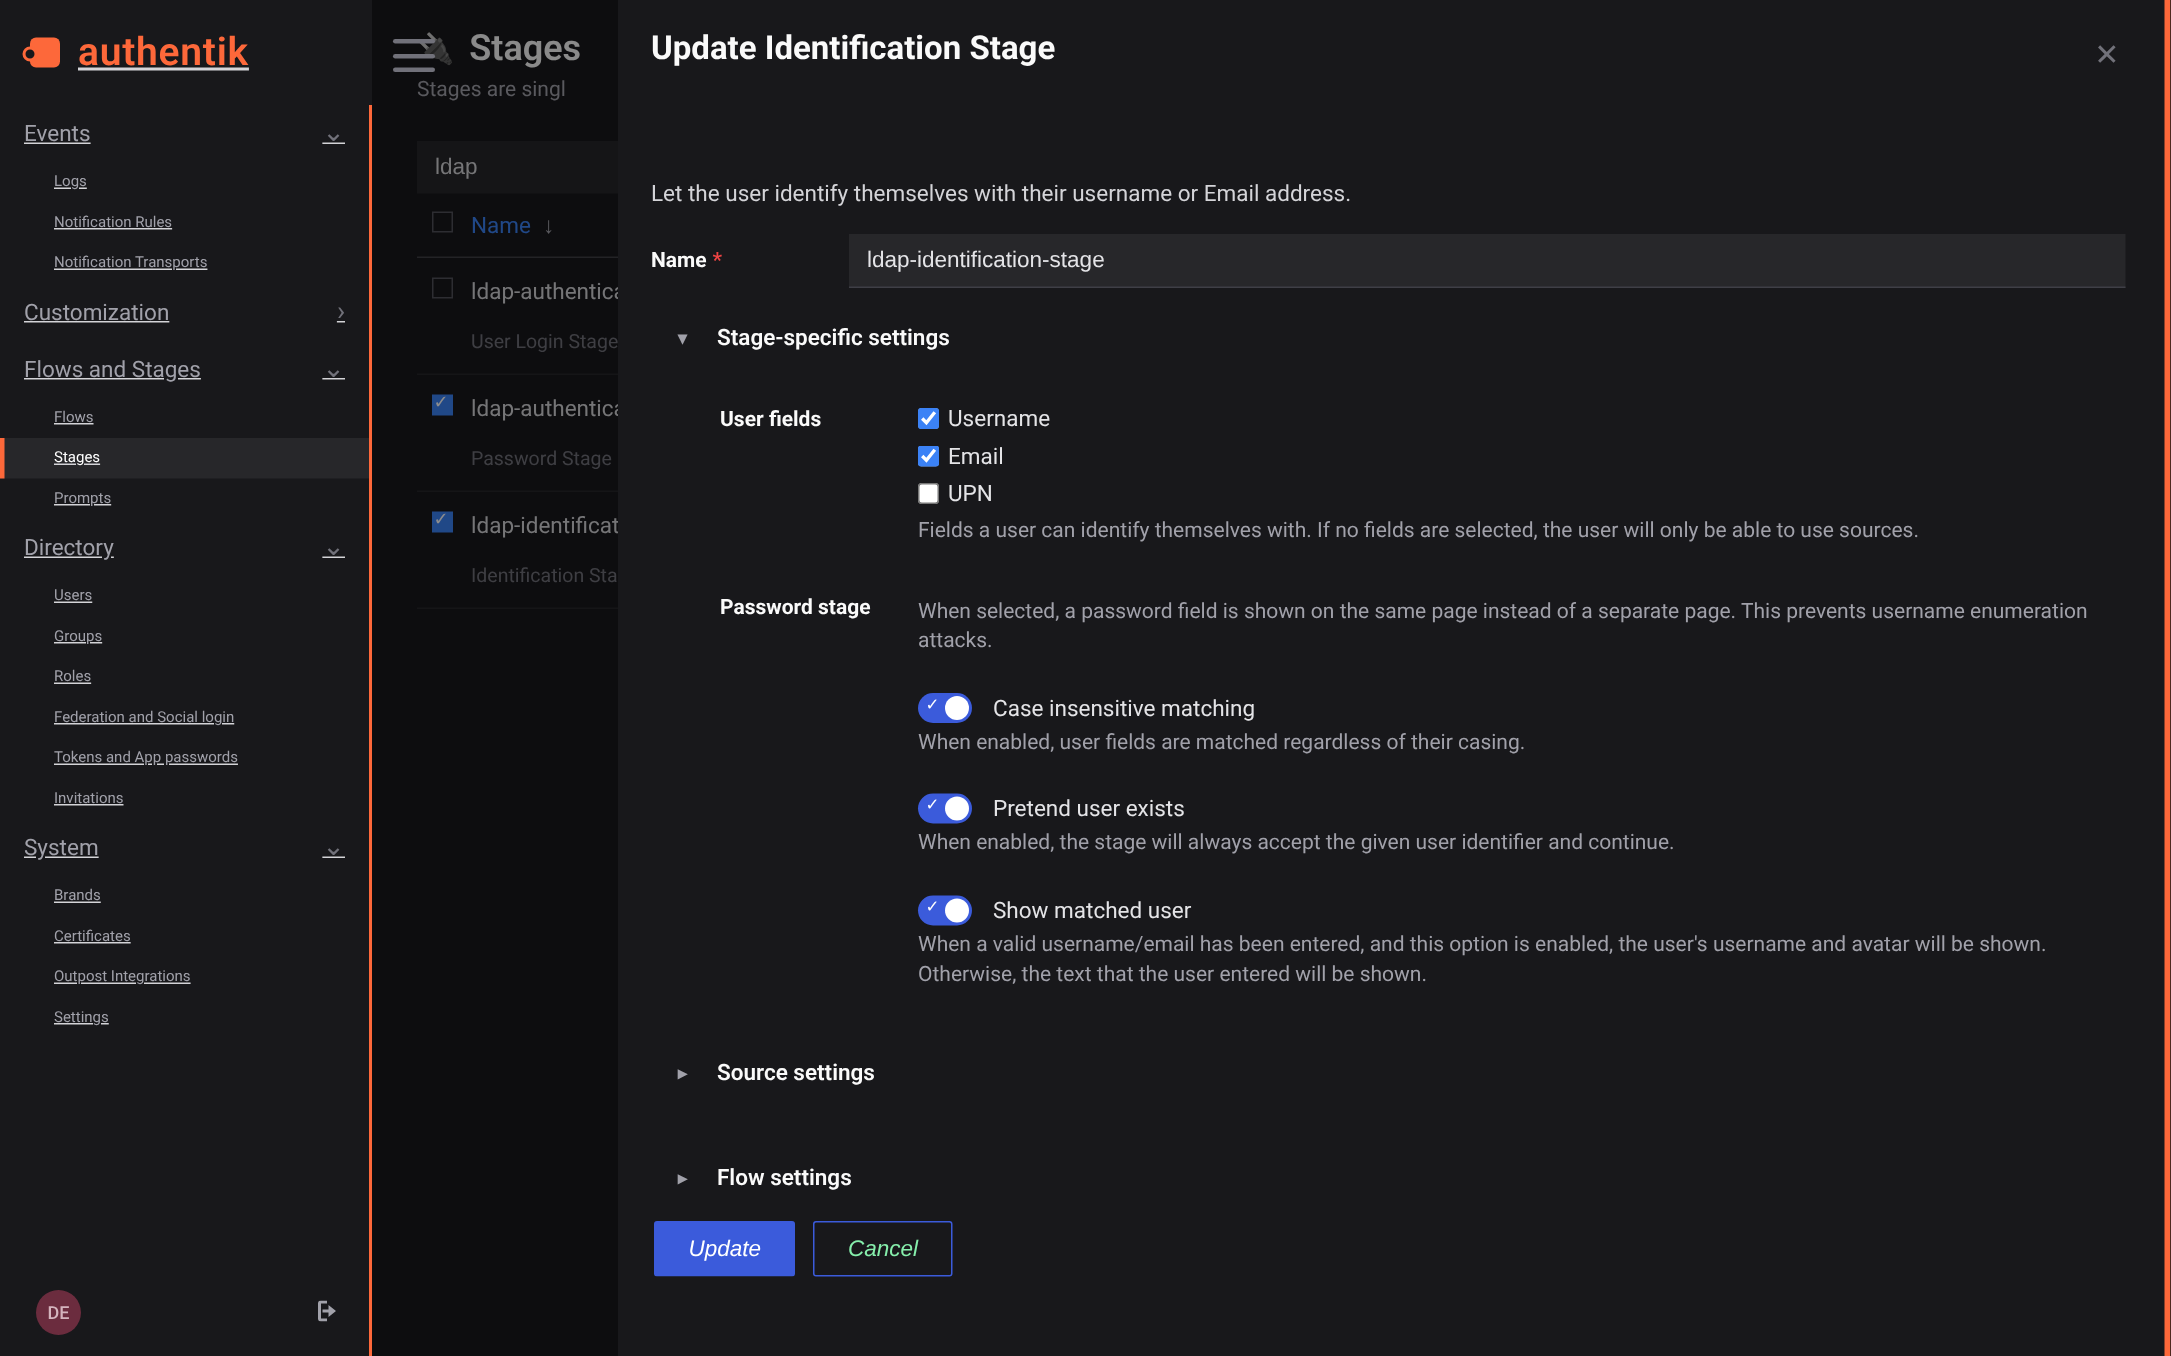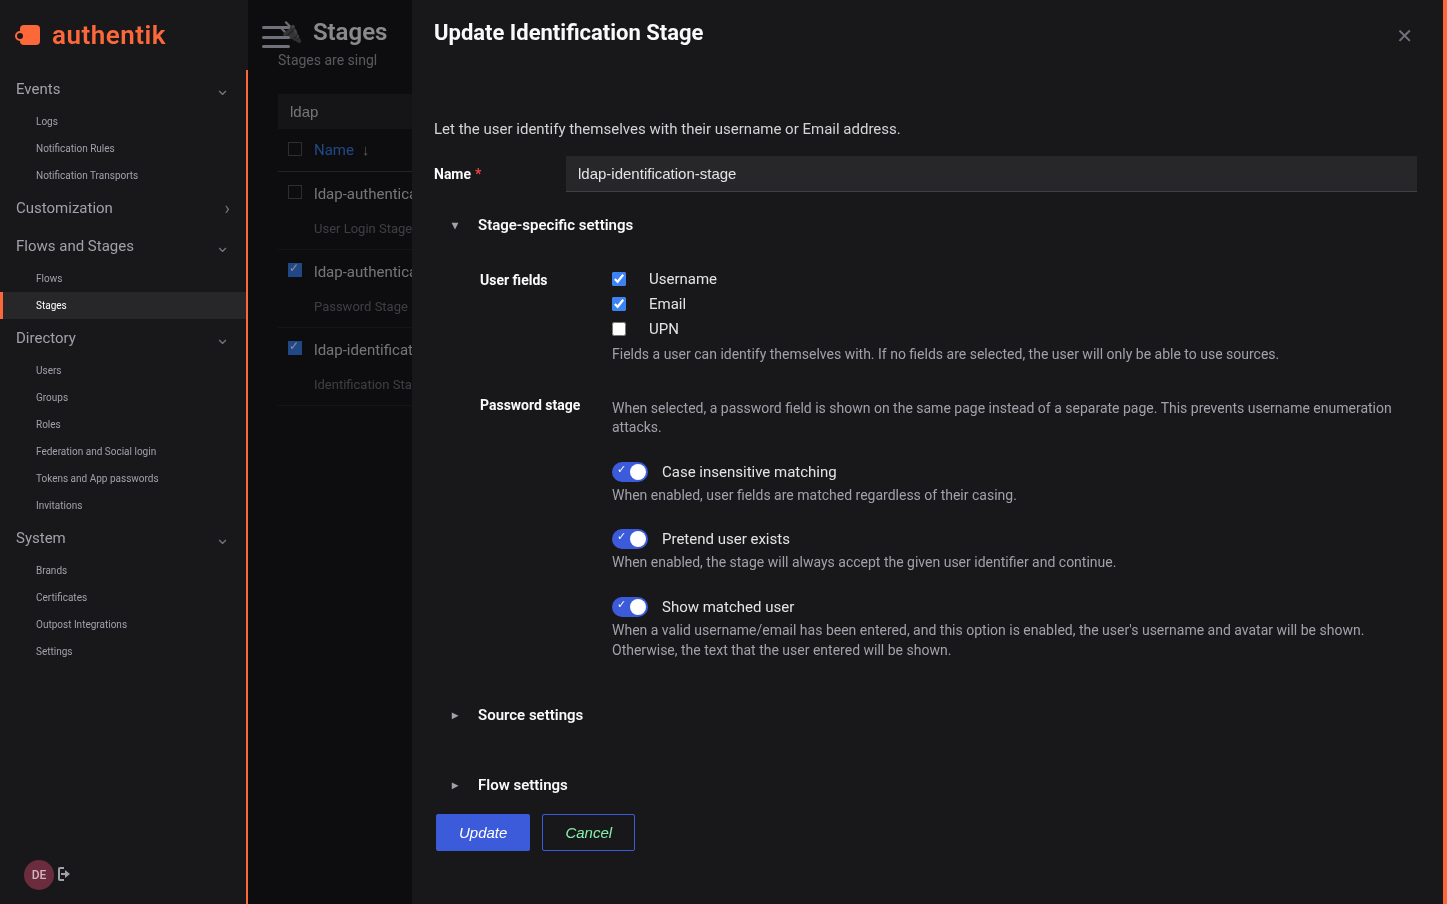--- a/index.html
+++ b/index.html
@@ -16,20 +16,21 @@
   
   .sidebar {
     position: absolute;
     left: 0; top: 0;
     width: 248px;
     height: 100%;
     background: #18181b;
     display: flex;
     flex-direction: column;
     z-index: 1;
+    text-decoration: underline;
   }
   .logo {
     display: flex;
     align-items: center;
     padding: 20px 18px;
     font-size: 26px;
     font-weight: 600;
     color: #fd683a;
     letter-spacing: 0.5px;
   }
@@ -55,21 +56,21 @@
   .nav-item.active {
     background:#27272a;
     color:#fff;
     border-left:3px solid #fd683a;
     padding-left:33px;
   }
   .nav-area-border { border-right:2px solid #fd683a; }
   .chevron { font-size:18px; color:#71717a; line-height:1; }
   .sidebar-footer {
     position:absolute; bottom:0; left:0; right:0;
-    display:flex; align-items:center;
+    display:flex; justify-content:space-between; align-items:center;
     padding:14px 24px;
   }
   .avatar {
     width:30px; height:30px; border-radius:50%;
     background:#6b2c3e; color:#d4b4bd;
     display:flex; align-items:center; justify-content:center;
     font-size:12px; font-weight:500;
   }
   .logout-icon { color:#a1a1aa; font-size:16px; cursor:pointer; }
   
@@ -131,21 +132,21 @@
   }
   .accordion-head {
     display:flex; align-items:center; gap:14px; padding:6px 0 6px 18px;
     font-weight:600; color:#fafafa; font-size:15px; cursor:pointer;
   }
   .accordion-head .chev { font-size:12px; color:#a1a1aa; width:12px; }
   .acc-sec { margin-top:10px; }
   .setting-block { display:flex; margin-top:30px; padding-left:46px; }
   .setting-label { width:132px; font-weight:700; color:#fafafa; font-size:14px; padding-top:2px;}
   .setting-body { flex:1; }
-  .chk-line { display:flex; align-items:center; gap:23px; margin-bottom:7px; font-size:15px; color:#e4e4e7; }
+  .chk-line { display:flex; align-items:center; gap:6px; margin-bottom:7px; font-size:15px; color:#e4e4e7; }
   .chk-line input { width:14px; height:14px; accent-color:#3b82f6; }
   .help { color:#a1a1aa; font-size:14px; margin-top:4px; line-height:1.4; }
   .select {
     width:100%; padding:9px 12px; background:#27272a; border:1px solid #3f3f46;
     color:#e4e4e7; font-size:15px; outline:none;
   }
   .toggle-line { display:flex; align-items:center; gap:14px; font-size:15px; color:#e4e4e7; margin-top:0;}
   .toggle {
     width:36px; height:20px; border-radius:10px; background:#3b5bdb;
     position:relative; cursor:pointer; flex-shrink:0;
@@ -189,20 +190,21 @@
       <span>Customization</span>
       <span class="chevron">›</span>
     </div>
 
     <div class="nav-section">
       <span>Flows and Stages</span>
       <span class="chevron">⌄</span>
     </div>
     <div class="nav-item">Flows</div>
     <div class="nav-item active">Stages</div>
+    <div class="nav-item">Prompts</div>
 
     <div class="nav-section">
       <span>Directory</span>
       <span class="chevron">⌄</span>
     </div>
     <div class="nav-item">Users</div>
     <div class="nav-item">Groups</div>
     <div class="nav-item">Roles</div>
     <div class="nav-item">Federation and Social login</div>
     <div class="nav-item">Tokens and App passwords</div>

